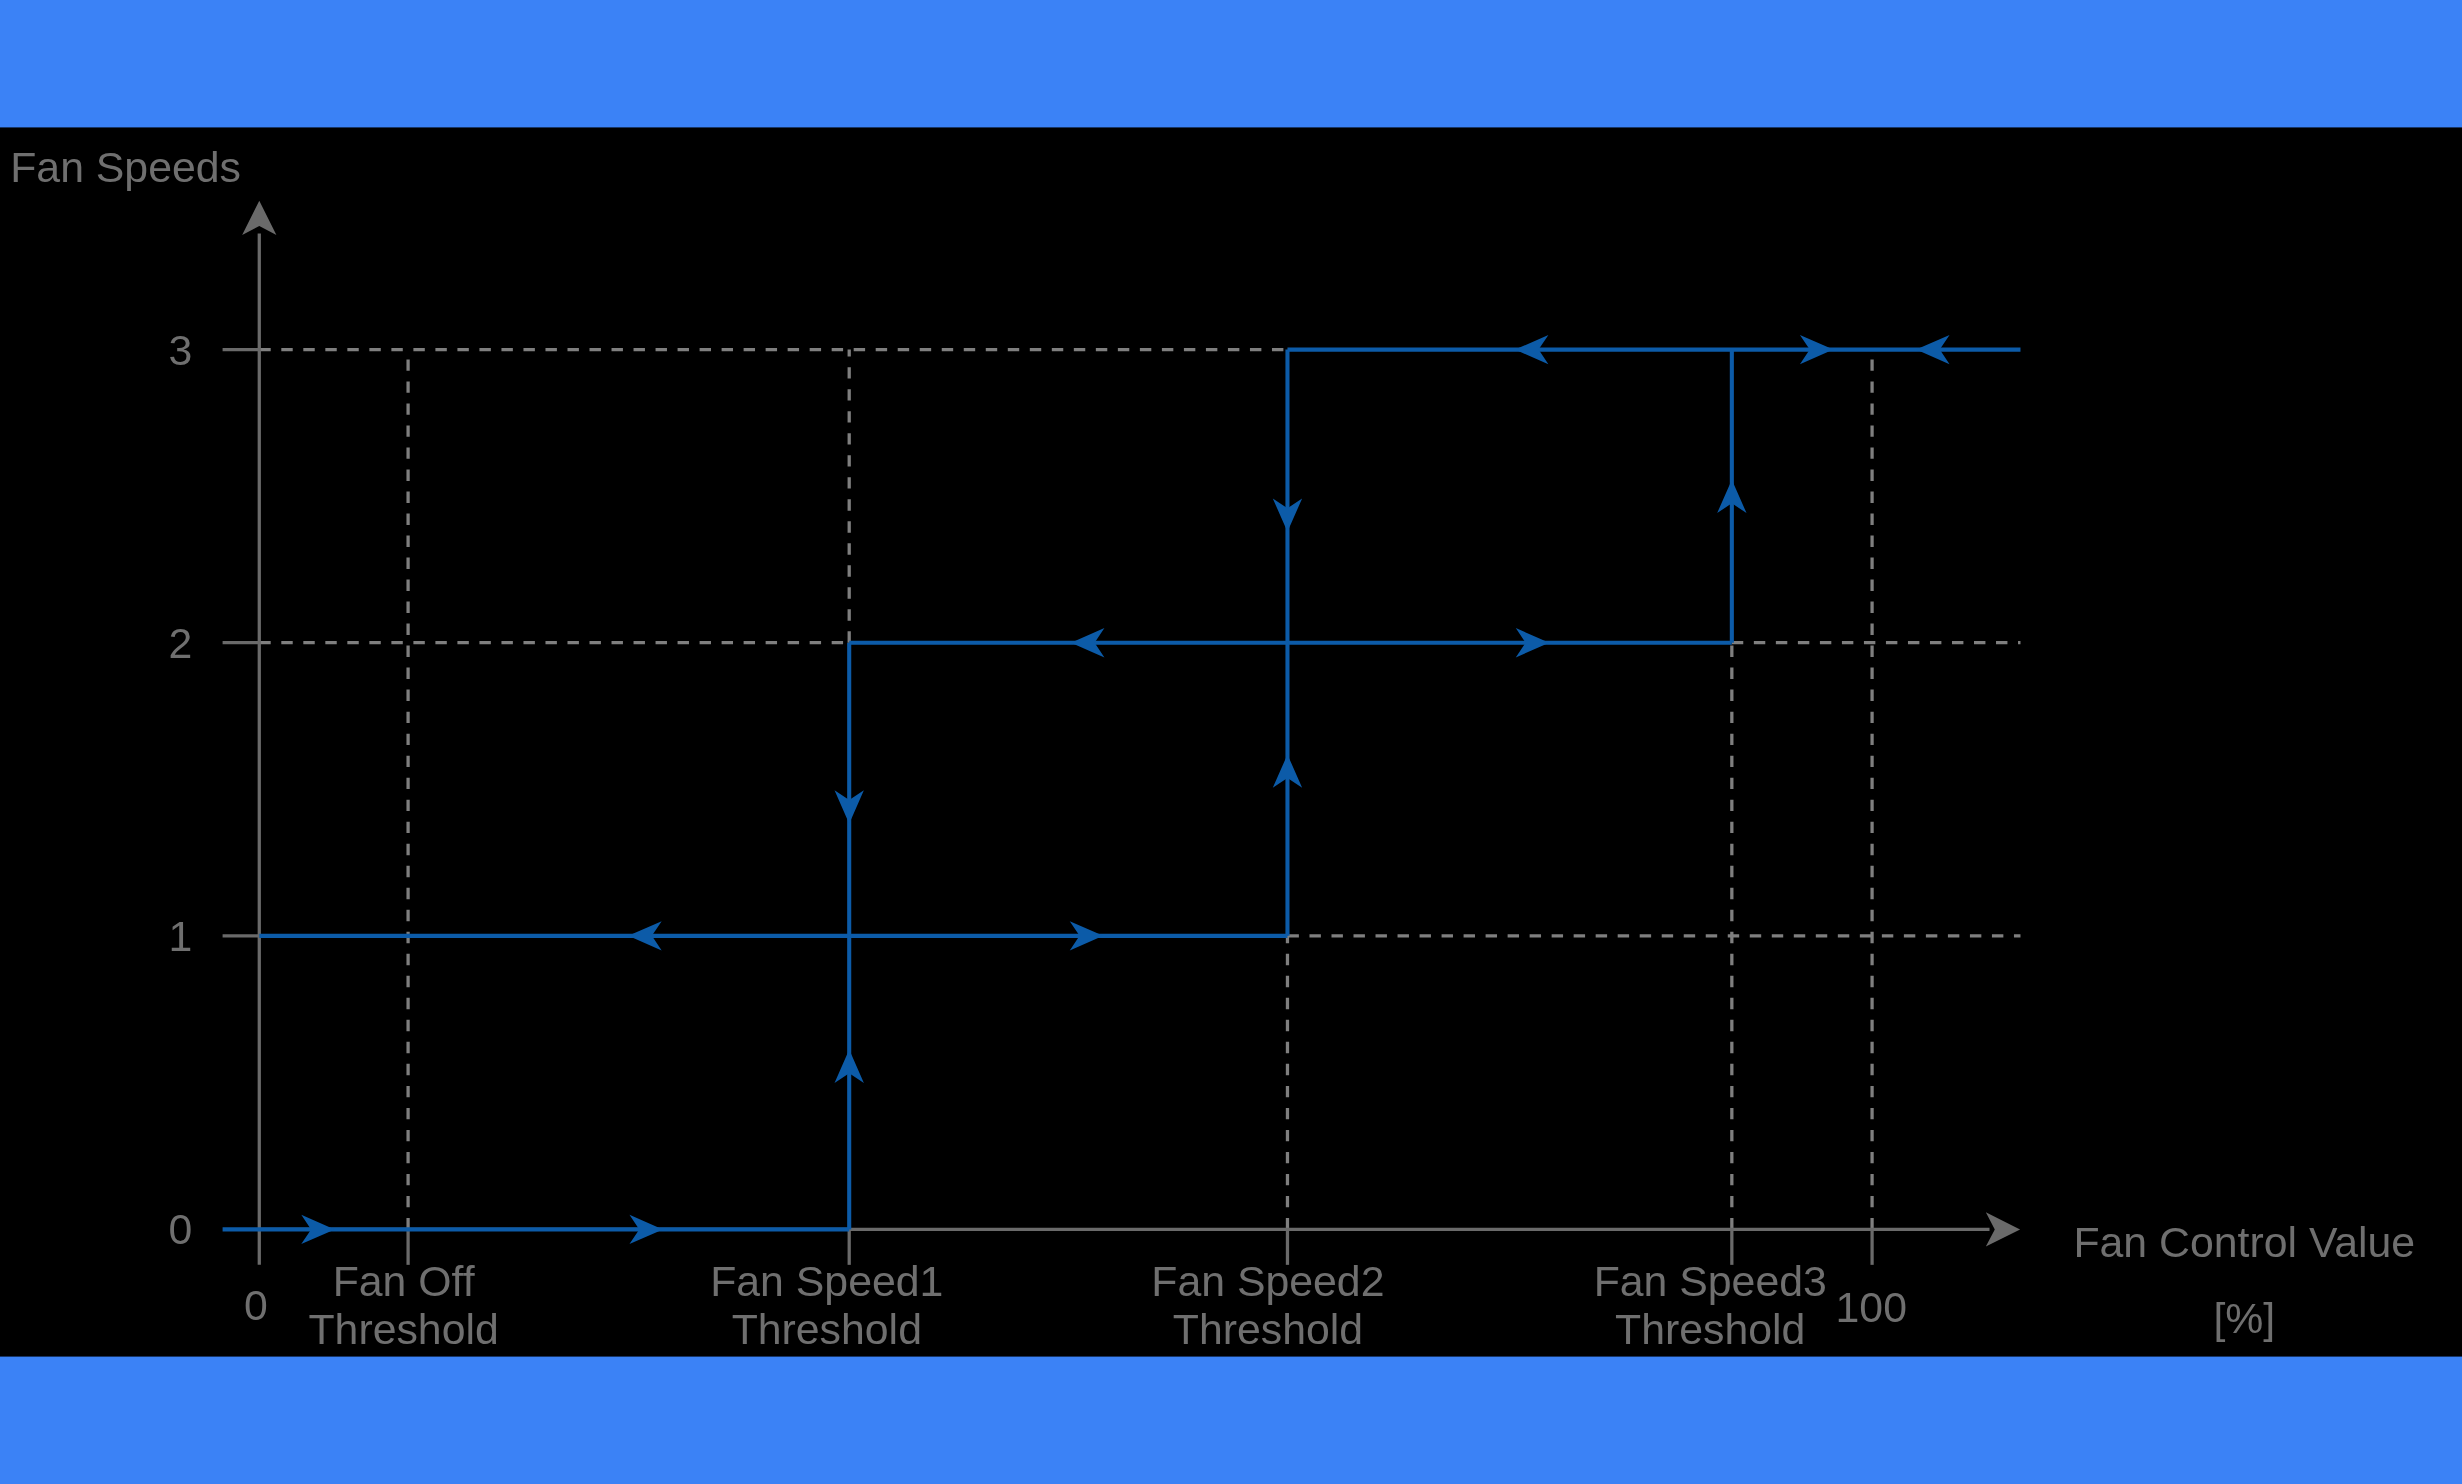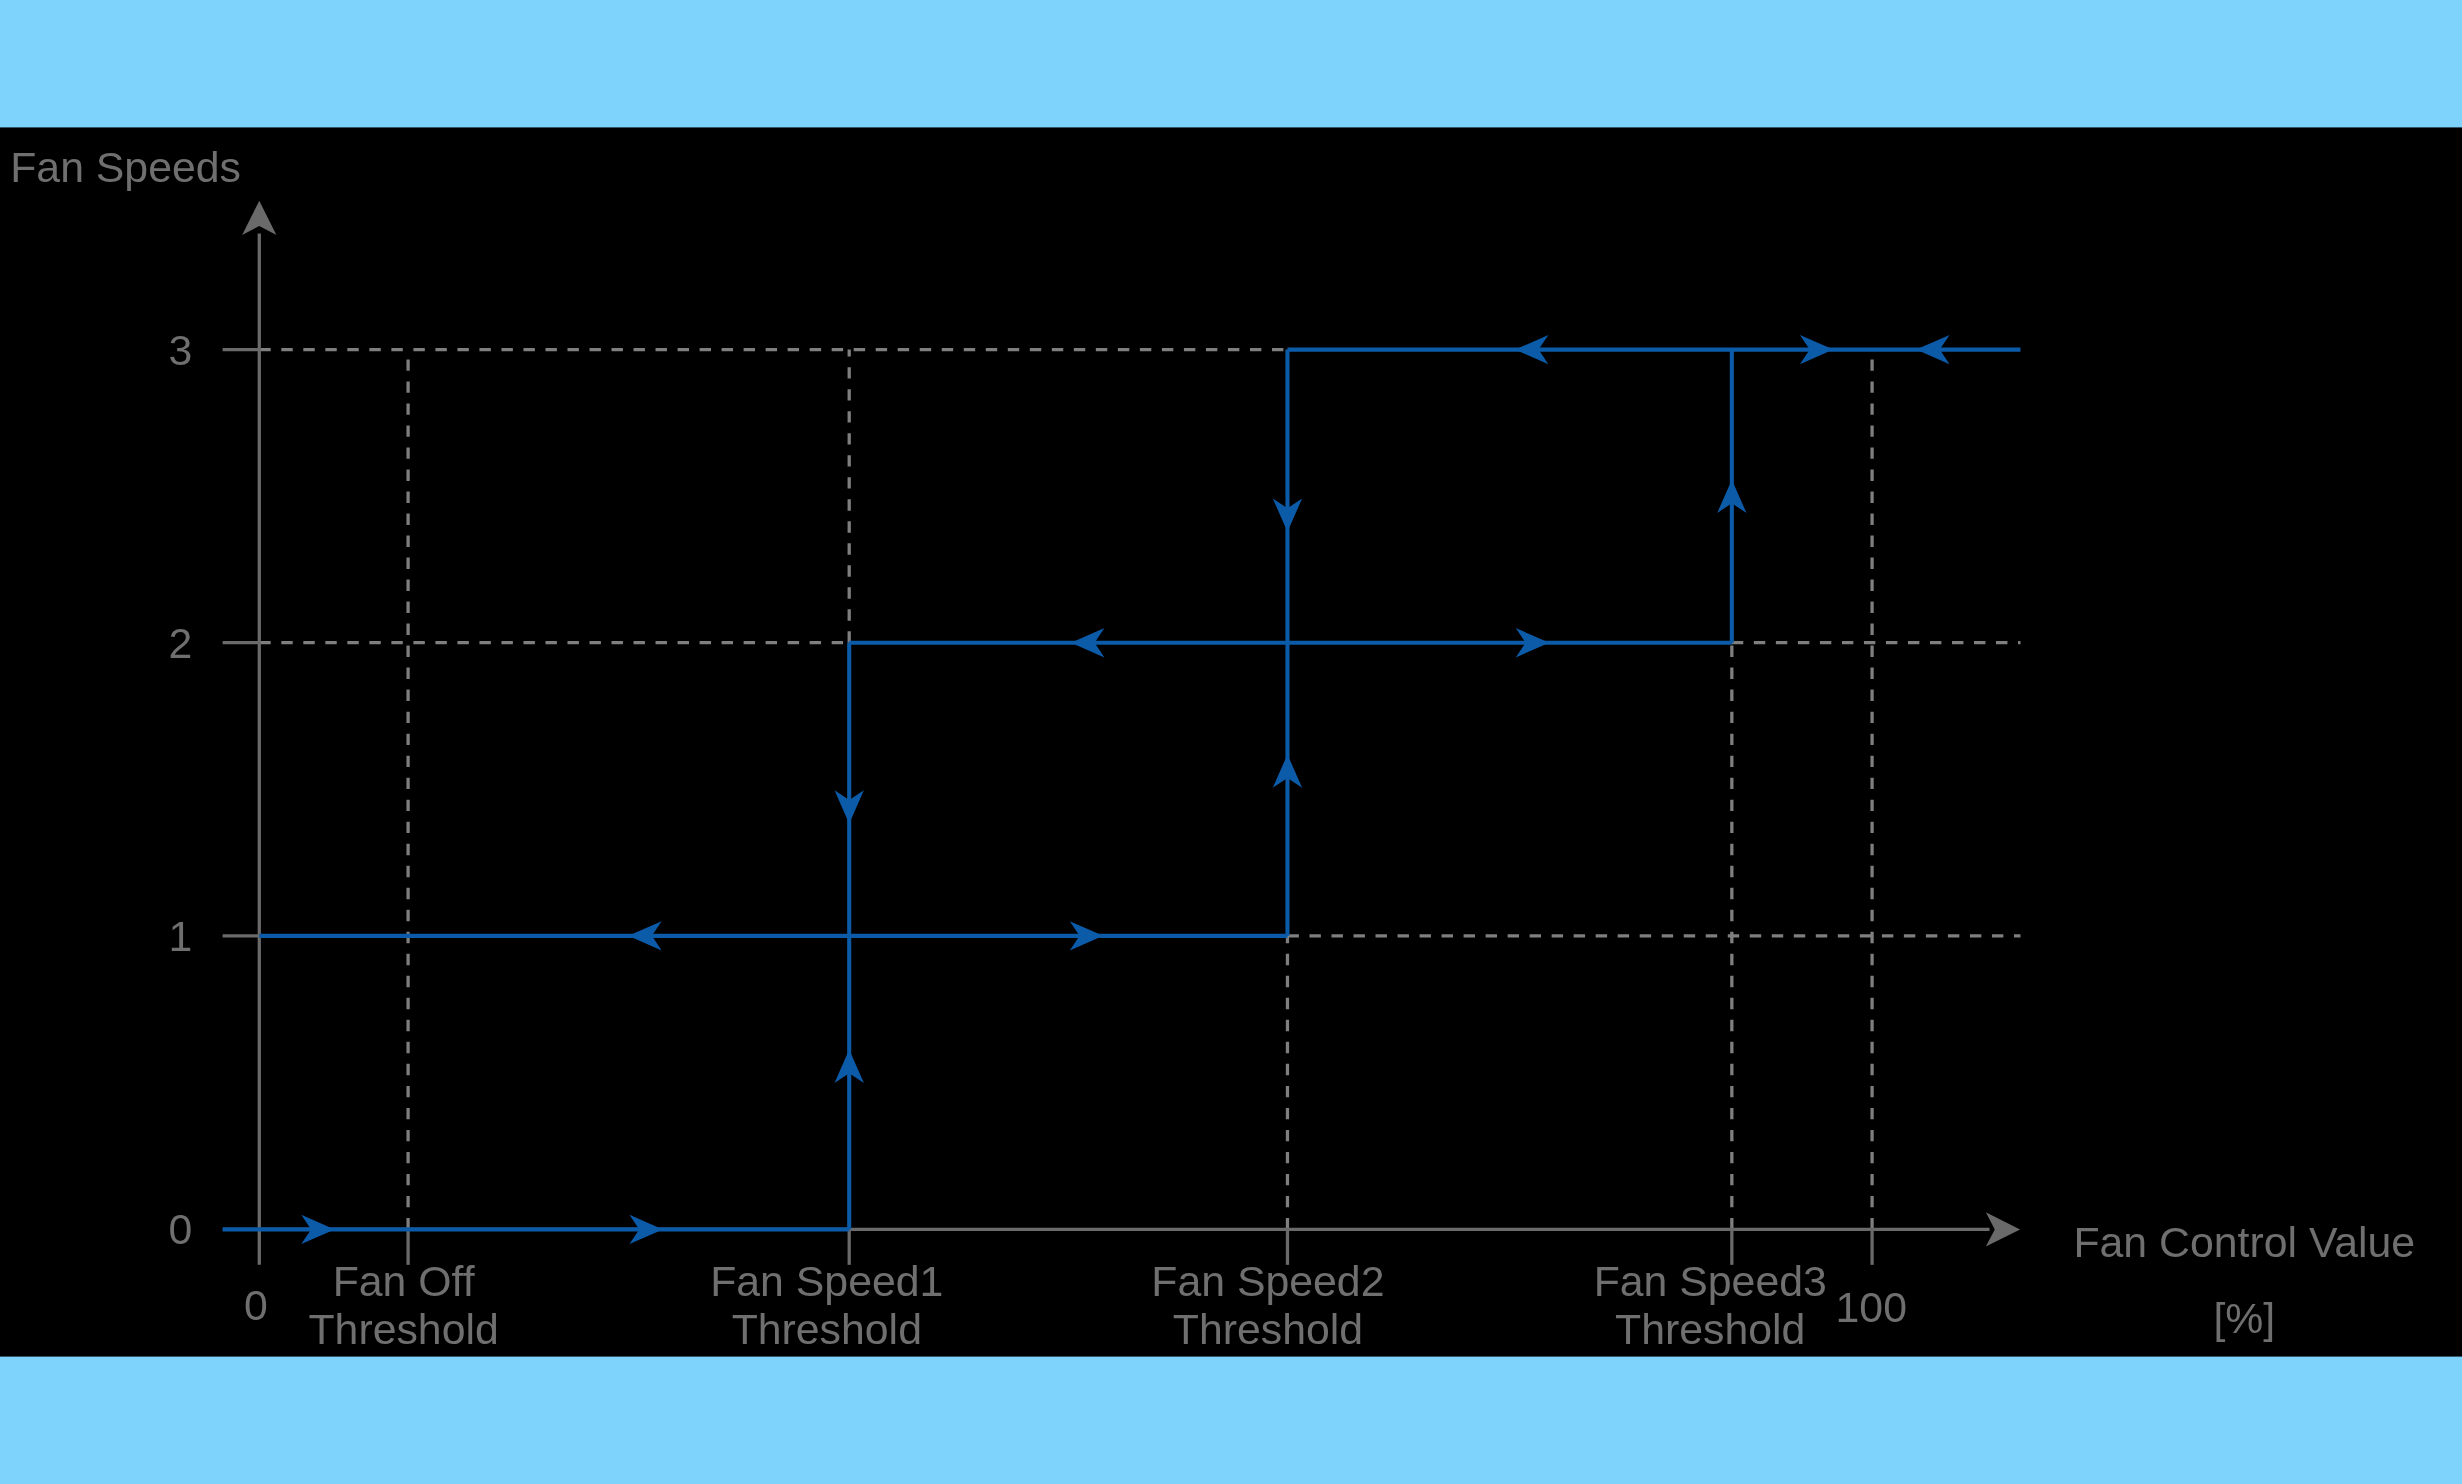--- a/index.html
+++ b/index.html
@@ -6,21 +6,21 @@
     margin: 0;
     padding: 0;
     background: #000000;
     width: 100%;
     height: 100%;
     font-family: "Liberation Sans", sans-serif;
   }
   .chart-wrap {
     width: 100vw;
     height: 100vh;
-    background: #7dd3fc;
+    background: #3b82f6;
   }
   svg { display: block; width: 100%; height: 100%; }
   text {
     font-family: "Liberation Sans", "DejaVu Sans", sans-serif;
   }
 </style>
 </head>
 <body>
 
 <div class="chart-wrap">

